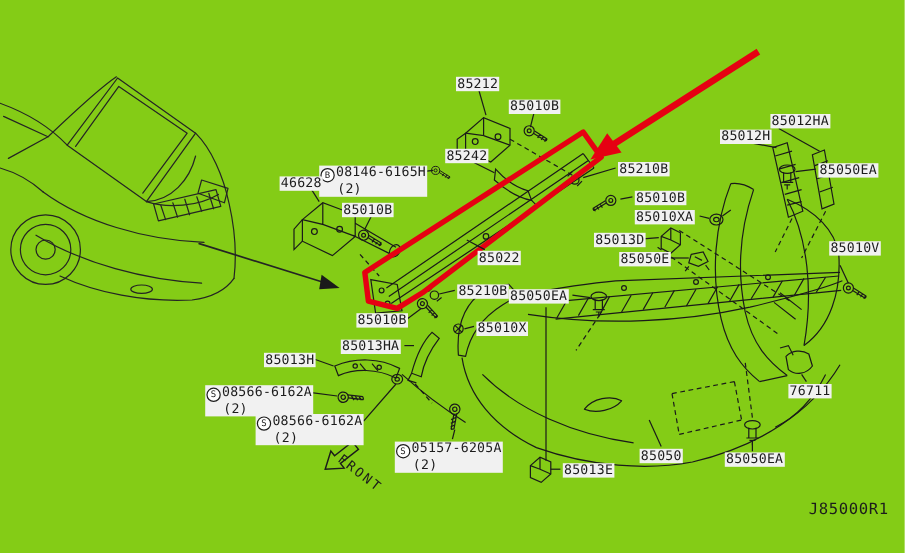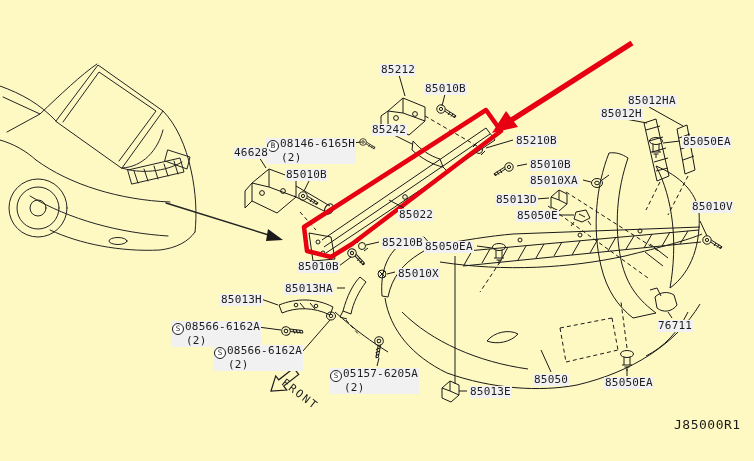--- a/index.html
+++ b/index.html
@@ -1,17 +1,17 @@
 <!DOCTYPE html>
 <html><head>
 <meta charset="utf-8">
 <style>
   html,body{margin:0;padding:0;background:#ffffff;}
   .stage{
-    position:relative;width:754px;height:461px;background:#fef9c3;overflow:hidden;
+    position:relative;width:754px;height:461px;background:#84cc16;overflow:hidden;
     font-family:"DejaVu Sans Mono", monospace;color:#1c1c1c;
   }
   .stage svg{position:absolute;left:0;top:0;}
   .lbl{
     position:absolute;font-size:11px;line-height:12px;letter-spacing:.2px;
     white-space:nowrap;background:#f1f1f1;padding:0 1px;color:#1c1c1c;
   }
   .lbl .circ{
     display:inline-block;width:10px;height:10px;border:1px solid #1c1c1c;border-radius:50%;
     font-size:7.5px;line-height:10px;text-align:center;vertical-align:-1px;margin-right:1px;background:#fff;
@@ -257,21 +257,21 @@
     <path d="M377,366 L379,358"></path>
     <path d="M467,391 L459,391"></path>
     <path d="M551,372 L541,350"></path>
     <path d="M627,376 L627,369"></path>
   </g>
 </svg>
 
 <div>
   <div class="lbl" style="left:380px;top:64px">85212</div>
   <div class="lbl" style="left:424px;top:83px">85010B</div>
-  <div class="lbl" style="left:627px;top:95px">85012HA</div>
+  <div class="lbl" style="left:642px;top:95px">85012HA</div>
   <div class="lbl" style="left:600px;top:108px">85012H</div>
   <div class="lbl" style="left:266px;top:138px"><span class="circ">B</span><span>08146-6165H</span><span class="qty">(2)</span></div>
   <div class="lbl" style="left:233px;top:147px">46628</div>
   <div class="lbl" style="left:515px;top:135px">85210B</div>
   <div class="lbl" style="left:682px;top:136px">85050EA</div>
   <div class="lbl" style="left:285px;top:169px">85010B</div>
   <div class="lbl" style="left:529px;top:159px">85010B</div>
   <div class="lbl" style="left:529px;top:175px">85010XA</div>
   <div class="lbl" style="left:371px;top:124px">85242</div>
   <div class="lbl" style="left:495px;top:194px">85013D</div>

